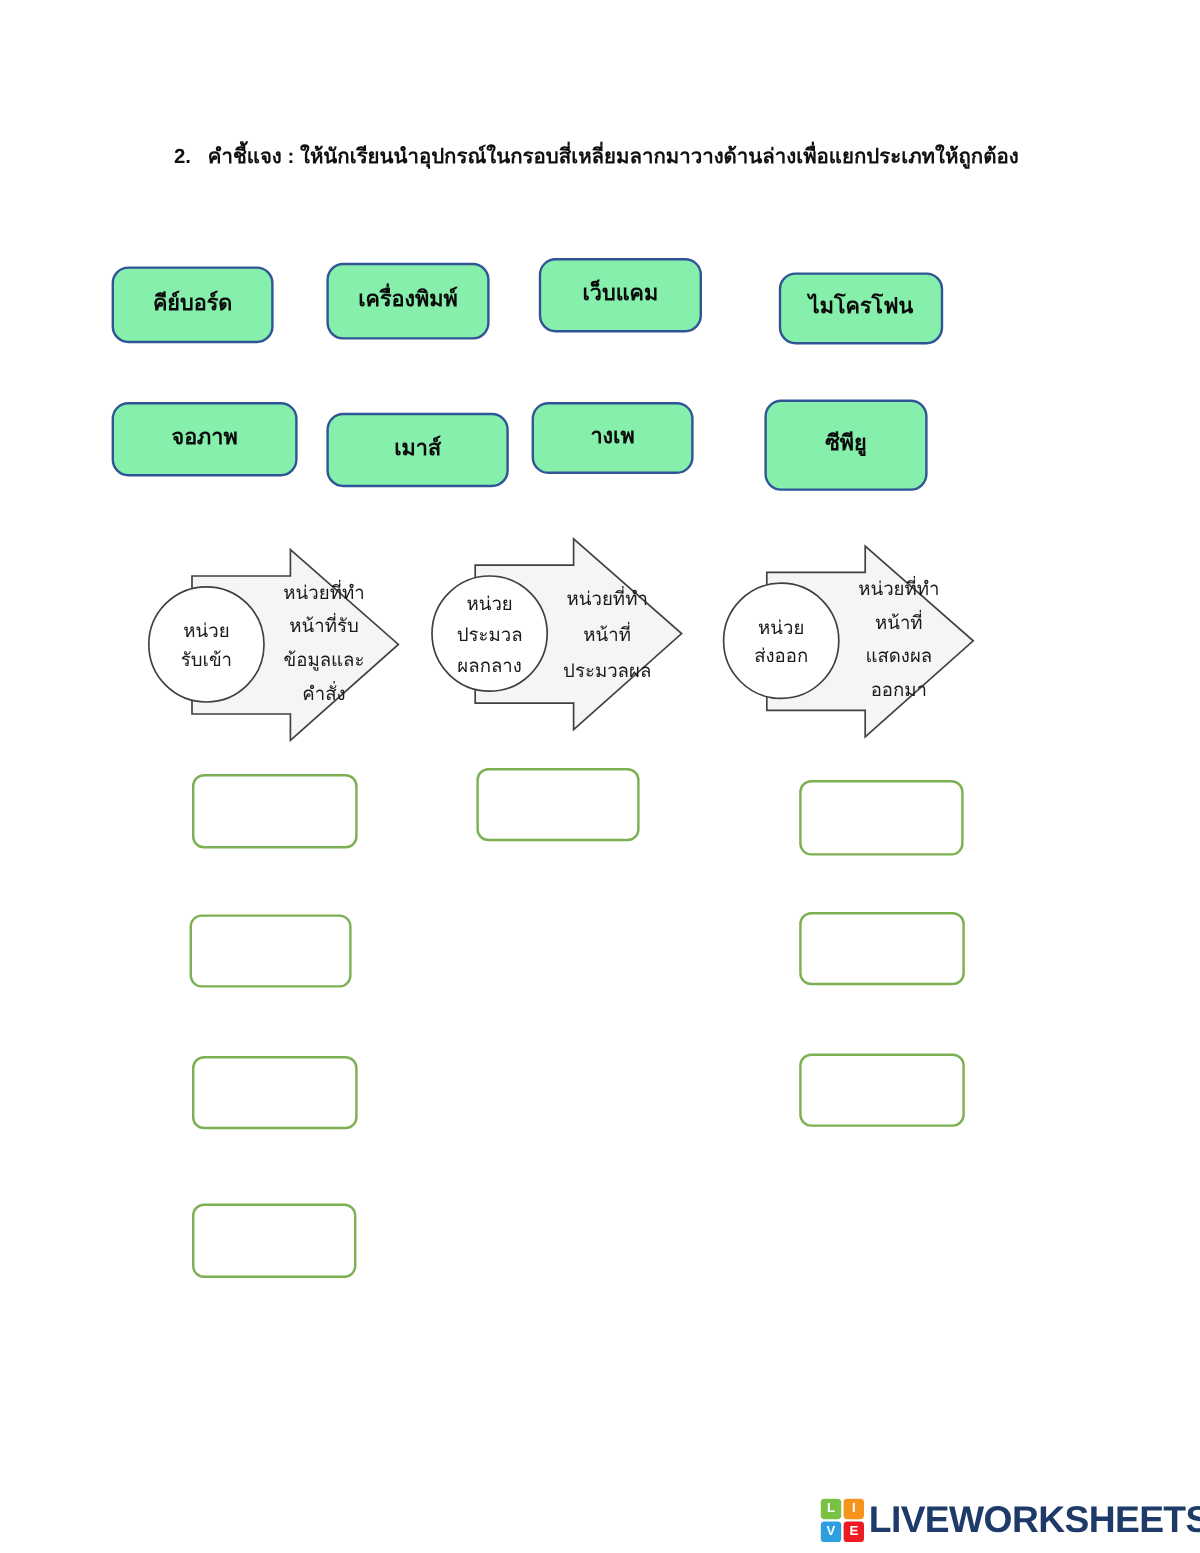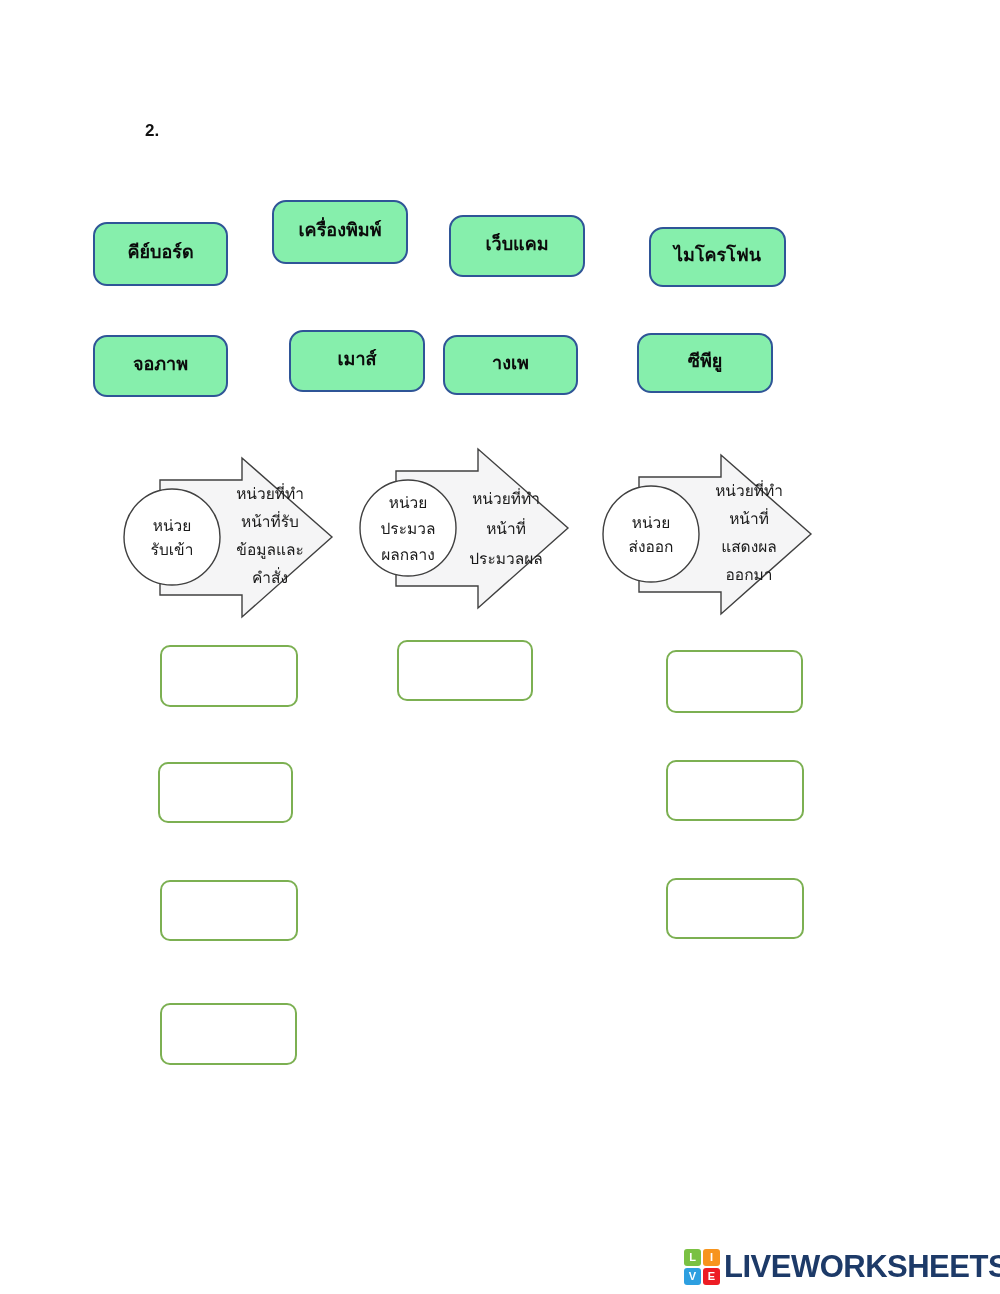--- a/index.html
+++ b/index.html
@@ -21,27 +21,27 @@
     position:absolute;
     background:#86efac;
     border:2px solid #2F5597;
     border-radius:14px;
     display:flex;align-items:center;justify-content:center;
     font-size:18px;font-weight:bold;color:#0b0b0b;
     padding-bottom:6px;box-sizing:border-box;
     cursor:grab;
   }
   .chip1{left:93px;top:222px;width:135px;height:64px;}
-  .chip2{left:272px;top:200px;width:136px;height:64px;}
+  .chip2{left:272px;top:219px;width:136px;height:64px;}
   .chip3{left:449px;top:215px;width:136px;height:62px;text-align:center;}
   .chip4{left:649px;top:227px;width:137px;height:60px;}
-  .chip5{left:93px;top:335px;width:135px;height:62px;}
-  .chip6{left:272px;top:330px;width:136px;height:62px;margin-left:17px;}
+  .chip5{left:93px;top:335px;width:155px;height:62px;}
+  .chip6{left:272px;top:344px;width:152px;height:62px;}
   .chip7{left:443px;top:335px;width:135px;height:60px;}
-  .chip8{left:637px;top:333px;width:136px;height:60px;}
+  .chip8{left:637px;top:333px;width:136px;height:76px;}
   
   .unit{position:absolute;width:215px;height:165px;}
   .unit1{left:122px;top:455px;}
   .unit2{left:358px;top:446px;}
   .unit3{left:601px;top:452px;}
   .unit svg{display:block;width:100%;height:100%;}
   .unit text{
     font-family:"Liberation Sans", sans-serif;
     font-size:15.5px;fill:#1a1a1a;text-anchor:middle;
   }
@@ -85,20 +85,21 @@
     color:#1D3A68;
   }
 </style>
 </head>
 <body>
 
 <div class="page">
 
   <div class="instruction">
     <span>2.</span>
+    <span>คำชี้แจง : ให้นักเรียนนำอุปกรณ์ในกรอบสี่เหลี่ยมลากมาวางด้านล่างเพื่อแยกประเภทให้ถูกต้อง</span>
   </div>
 
   <div class="chip chip1">
       <span>คีย์บอร์ด</span>
     </div>
   <div class="chip chip2">
       <span>เครื่องพิมพ์</span>
     </div>
   <div class="chip chip3">
       <span>เว็บแคม</span>

